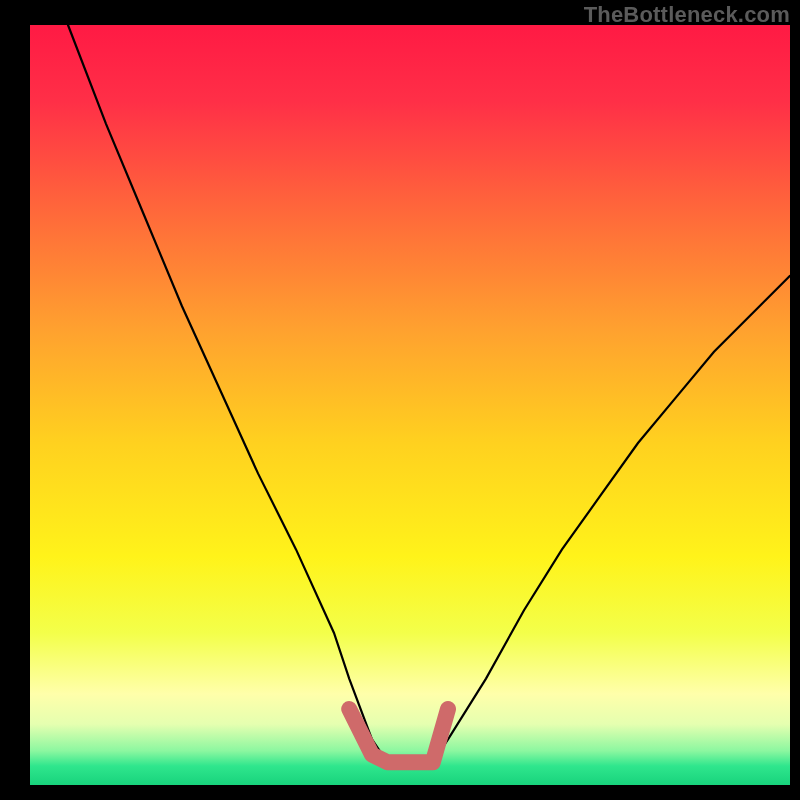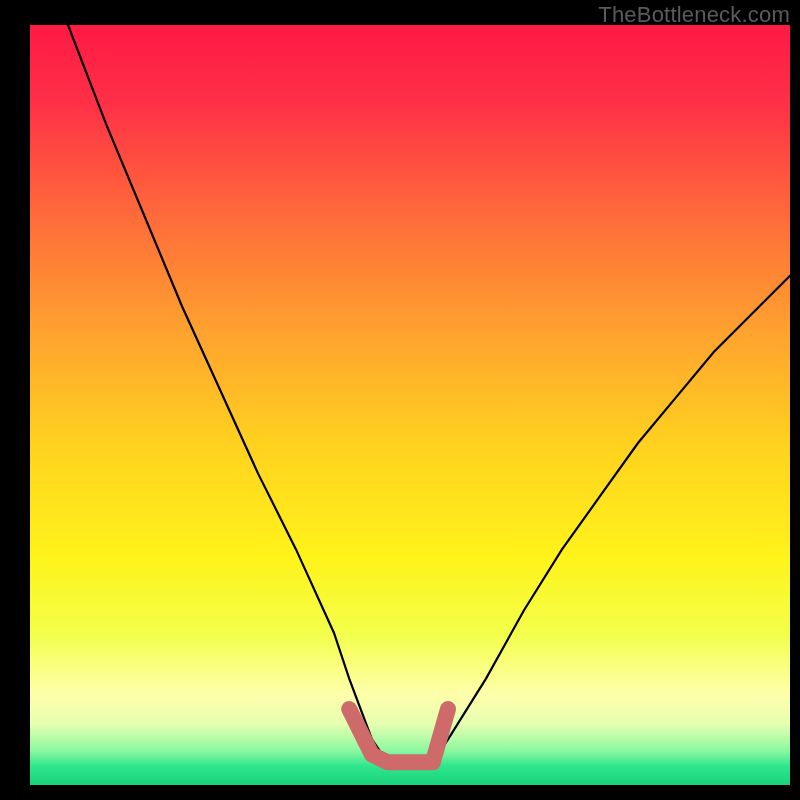--- a/index.html
+++ b/index.html
@@ -16,21 +16,21 @@
     width: 800px;
     height: 800px;
     background: #000;
   }
   .watermark {
     position: absolute;
     top: 2px;
     right: 10px;
     color: #5b5b5b;
     font-size: 22px;
-    font-weight: 400;
+    font-weight: 700;
     letter-spacing: 0.2px;
     z-index: 5;
     user-select: none;
   }
   svg {
     position: absolute;
     left: 0;
     top: 0;
   }
 </style>

